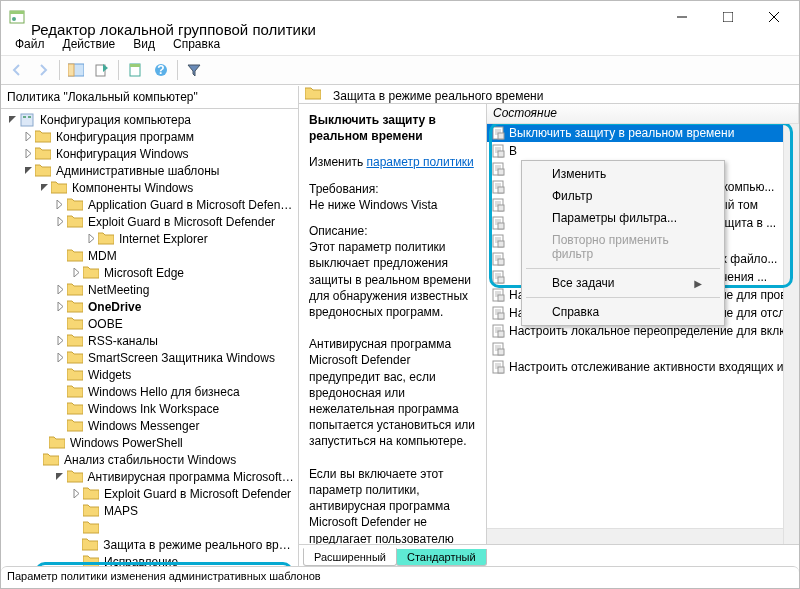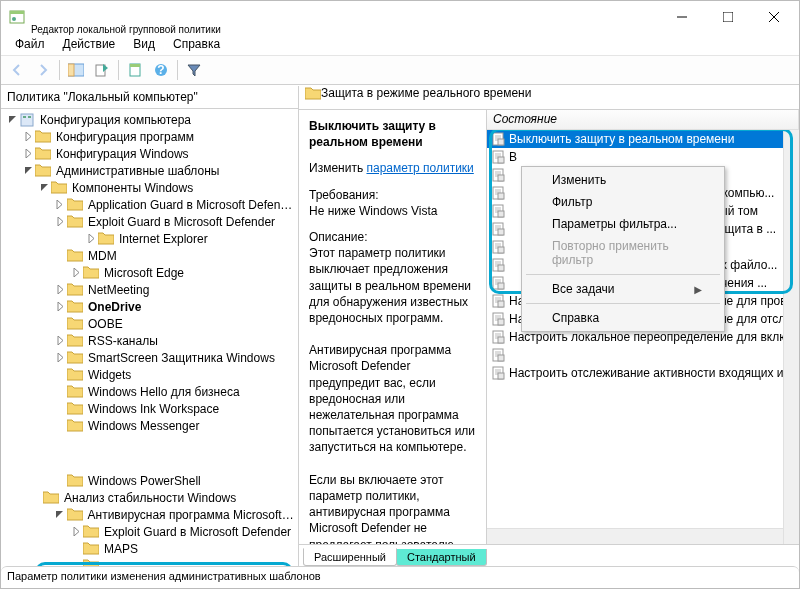--- a/index.html
+++ b/index.html
@@ -1,41 +1,41 @@
 <!DOCTYPE html>
 <html><head>
   <meta charset="utf-8">
   <style>
     * { margin: 0; padding: 0; box-sizing: border-box; font-family: "Segoe UI", sans-serif; font-size: 12px; }
     body { background: #fff; overflow: hidden; }
     .window { width: 800px; height: 589px; border: 1px solid #bbb; display: flex; flex-direction: column; }
     .titlebar { height: 32px; display: flex; align-items: center; padding: 0 2px 0 8px; }
     .titlebar-icon { width: 16px; height: 16px; margin-right: 6px; }
-    .titlebar-title { flex: 1; font-size: 10px; margin-top: 24px; }
+    .titlebar-title { flex: 1; font-size: 15px; margin-top: 24px; }
     .win-btn { width: 46px; height: 32px; display: flex; align-items: center; justify-content: center; }
     .win-btn svg { width: 10px; height: 10px; }
     .menubar { height: 22px; display: flex; align-items: center; padding: 0 6px; gap: 2px; }
     .menubar-item { padding: 2px 8px; }
     .toolbar { height: 30px; border-top: 1px solid #e5e5e5; border-bottom: 1px solid #d0d0d0; display: flex; align-items: center; padding: 0 4px; gap: 2px; background: #fdfdfd; }
     .tbtn { width: 24px; height: 24px; display: flex; align-items: center; justify-content: center; border: 1px solid transparent; }
     .tbtn.disabled { opacity: 0.4; }
     .tsep { width: 1px; height: 20px; background: #d0d0d0; margin: 0 2px; }
     .body { flex: 1; display: flex; overflow: hidden; border-top: 1px solid #fff; }
     .left { width: 298px; border-right: 1px solid #d0d0d0; display: flex; flex-direction: column; overflow: hidden; }
     .left-header { padding: 4px 6px; border-bottom: 1px solid #d0d0d0; white-space: nowrap; overflow: hidden; }
     .tree { flex: 1; overflow: auto; padding: 2px 0; }
     .tree-row { display: flex; align-items: center; height: 17px; white-space: nowrap; position: relative; }
     .twist { width: 14px; display: flex; align-items: center; justify-content: center; cursor: pointer; }
     .twist svg { width: 9px; height: 9px; }
     .folder-icon { width: 16px; height: 14px; display: flex; align-items: center; justify-content: center; margin-right: 3px; }
     .tree-label { white-space: nowrap; overflow: hidden; text-overflow: ellipsis; padding: 0 2px; }
     .highlight-box { position: absolute; border: 3px solid #06a9d1; border-radius: 10px; pointer-events: none; z-index: 5; }
     .hl-tree { left: 34px; top: 476px; width: 258px; height: 28px; }
     .right { flex: 1; display: flex; flex-direction: column; overflow: hidden; position: relative; }
-    .right-header { height: 24px; border-bottom: 1px solid #d0d0d0; display: flex; align-items: flex-start; padding: 0 6px; gap: 0; }
+    .right-header { height: 18px; border-bottom: 1px solid #d0d0d0; display: flex; align-items: flex-end; padding: 0 6px; gap: 12px; }
     .right-body { flex: 1; display: flex; overflow: hidden; }
     .desc-col { width: 188px; border-right: 1px solid #d0d0d0; padding: 8px 10px 8px 10px; overflow: hidden; font-size: 12px; line-height: 1.35; }
     .desc-col .title { font-weight: bold; margin-bottom: 10px; }
     .desc-col .link { color: #0066cc; text-decoration: underline; cursor: pointer; }
     .desc-col .sect-label { margin-top: 10px; }
     .list-col { flex: 1; display: flex; flex-direction: column; overflow: hidden; position: relative; }
     .list-header { height: 20px; border-bottom: 1px solid #e0e0e0; display: flex; background: linear-gradient(#fdfdfd,#f2f2f2); }
     .list-header-cell { padding: 2px 6px; border-right: 1px solid #e0e0e0; text-align: left; white-space: nowrap; overflow: hidden; }
     .list-rows { flex: 1; overflow: hidden; position: relative; }
     .list-row { display: flex; align-items: center; height: 18px; padding-left: 4px; white-space: nowrap; }
@@ -361,21 +361,21 @@
           </div>
           <div class="tree-row" style="padding-left: 52px;">
             <span class="twist"></span>
             <span class="folder-icon">
               <svg width="16" height="13" viewBox="0 0 16 13">
                 <path d="M0 1 L5 1 L7 3 L16 3 L16 12 L0 12 Z" fill="#f7d774" stroke="#caa43a"></path>
               </svg>
             </span>
             <span class="tree-label">Windows Messenger</span>
           </div>
-          <div class="tree-row" style="padding-left: 52px; margin-top: 38px;">
+          <div class="tree-row" style="padding-left: 34px;">
             <span class="twist"></span>
             <span class="folder-icon">
               <svg width="16" height="13" viewBox="0 0 16 13">
                 <path d="M0 1 L5 1 L7 3 L16 3 L16 12 L0 12 Z" fill="#f7d774" stroke="#caa43a"></path>
               </svg>
             </span>
             <span class="tree-label">Windows PowerShell</span>
           </div>
           <div class="tree-row" style="padding-left: 28px;">
             <span class="twist"></span>

